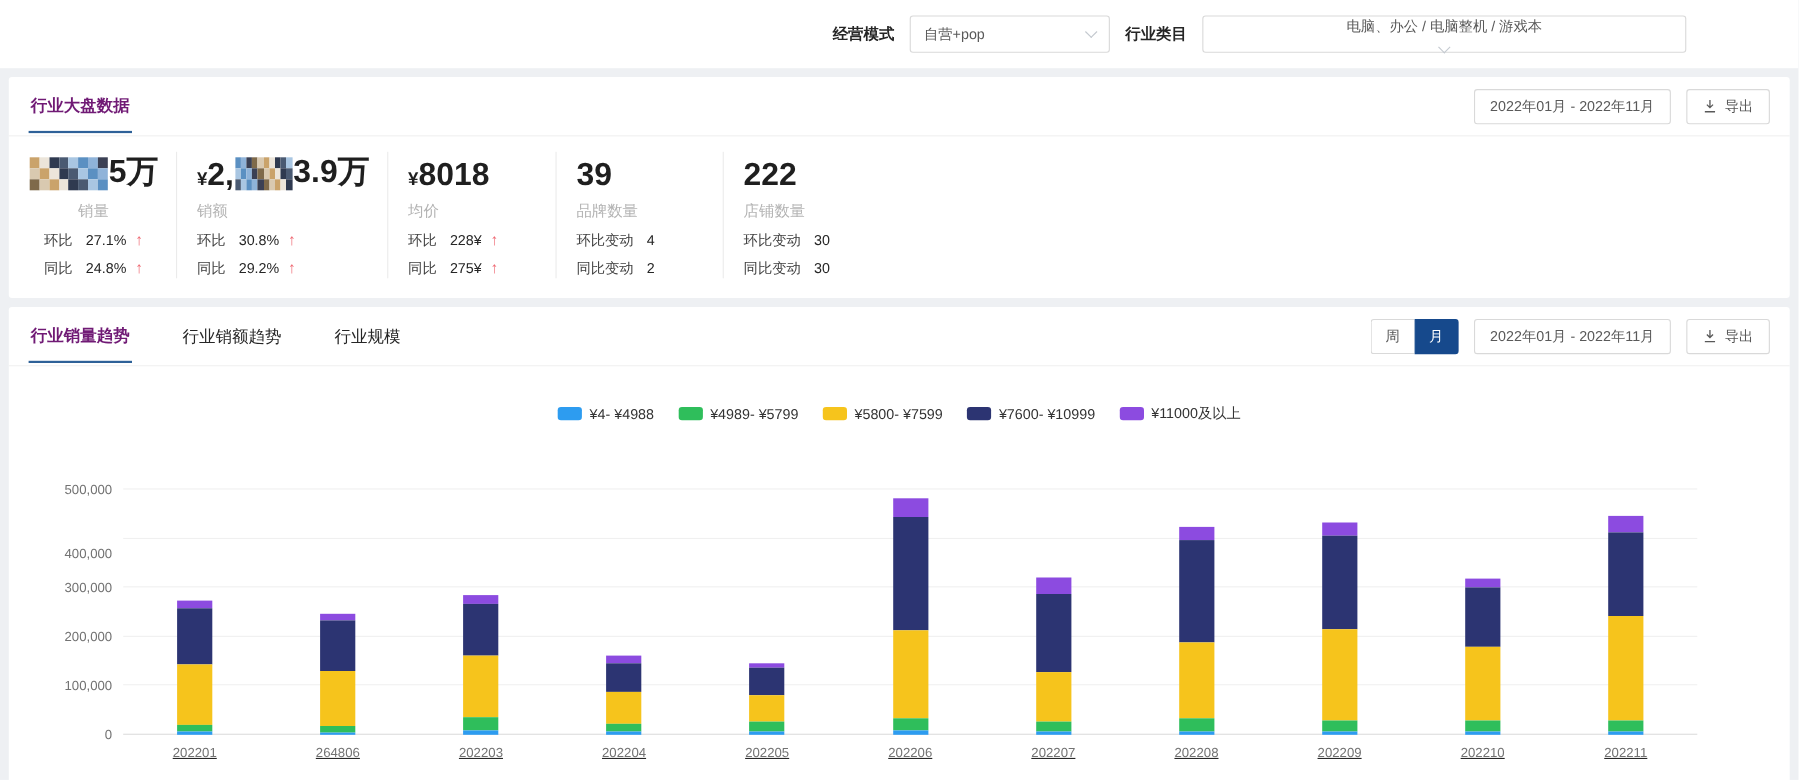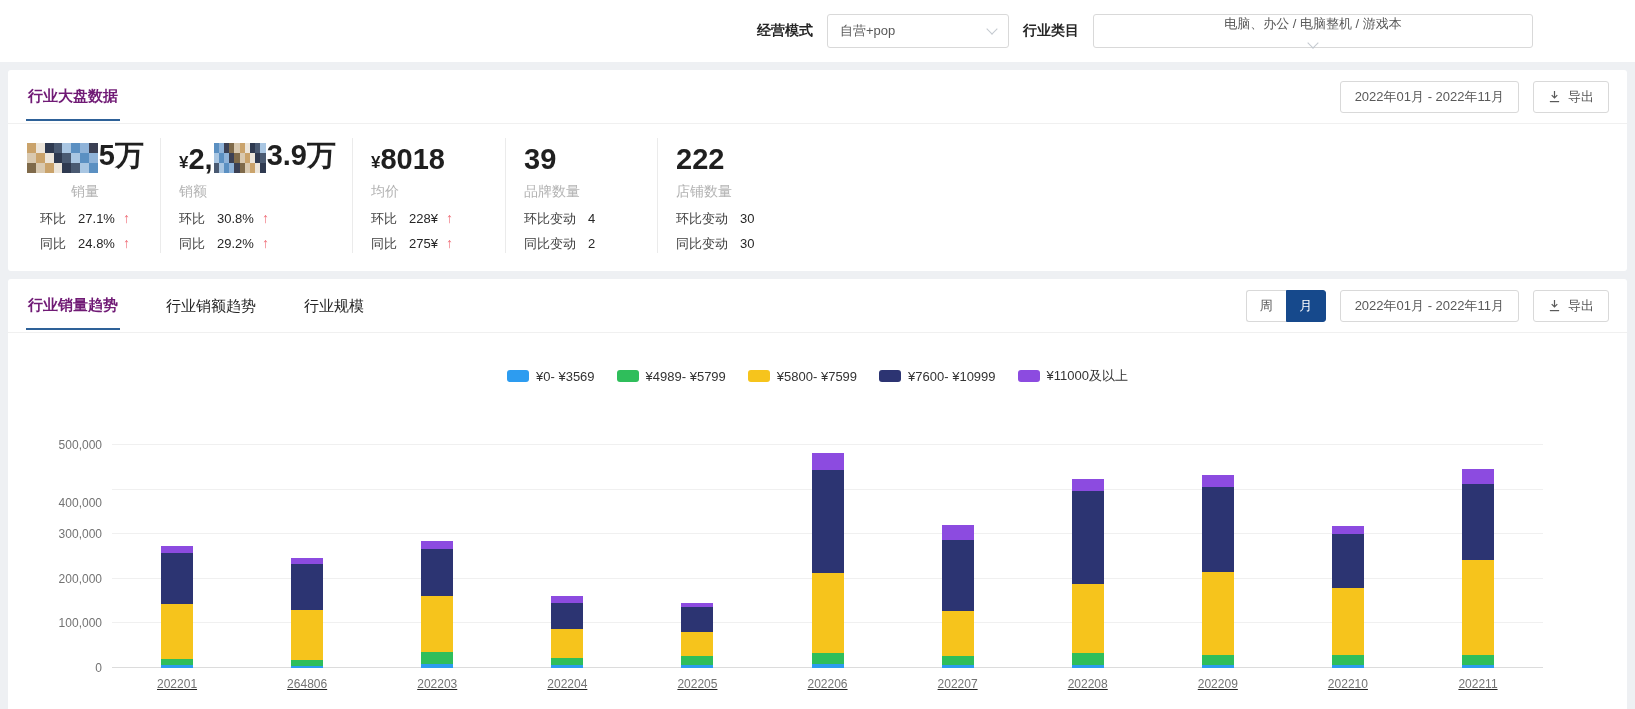--- a/index.html
+++ b/index.html
@@ -244,21 +244,21 @@
           <path d="M2 12.5 h10" stroke="#595959" stroke-width="1.3"></path>
         </svg>
         <span>导出</span>
       </div>
     </div>
   </div>
   <div class="chart-wrap">
     <div class="legend">
         <div class="legend-item">
           <span class="legend-chip" style="background: rgb(45, 156, 240);"></span>
-          <span class="legend-label">¥0- ¥3569</span>
+          <span class="legend-label">¥4- ¥4988</span>
         </div>
         <div class="legend-item">
           <span class="legend-chip" style="background: rgb(47, 190, 91);"></span>
           <span class="legend-label">¥4989- ¥5799</span>
         </div>
         <div class="legend-item">
           <span class="legend-chip" style="background: rgb(246, 196, 28);"></span>
           <span class="legend-label">¥5800- ¥7599</span>
         </div>
         <div class="legend-item">

